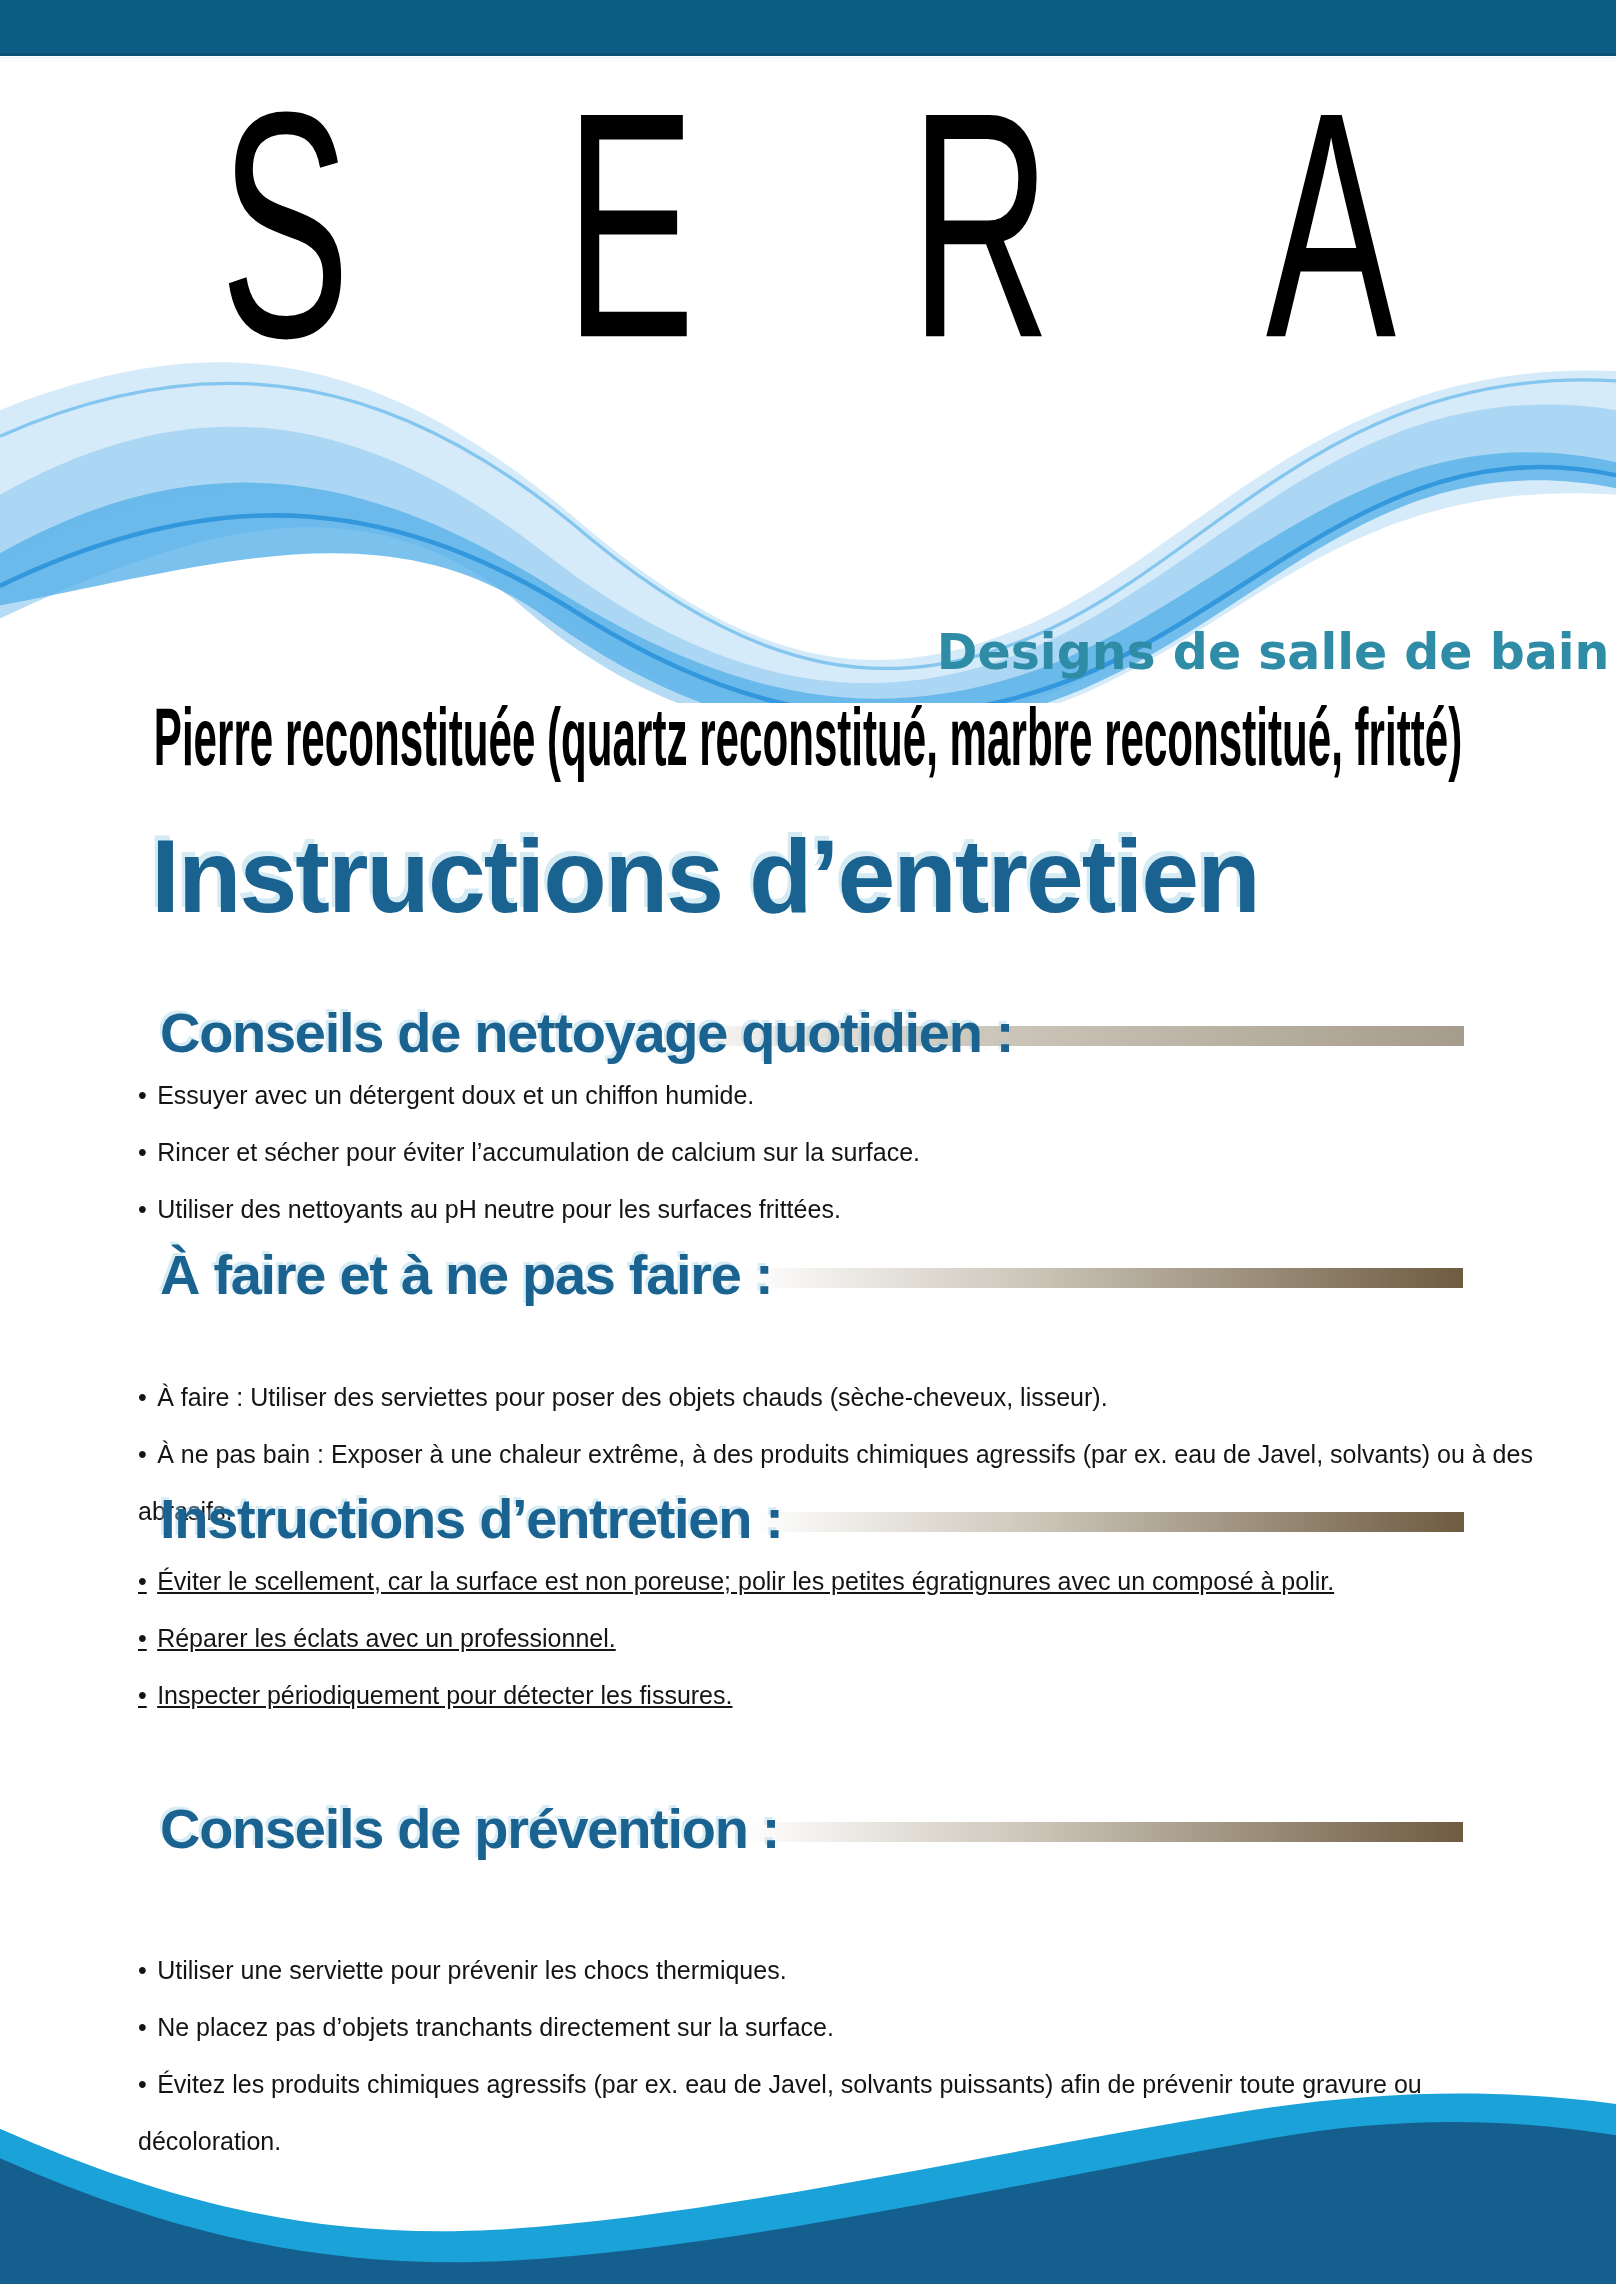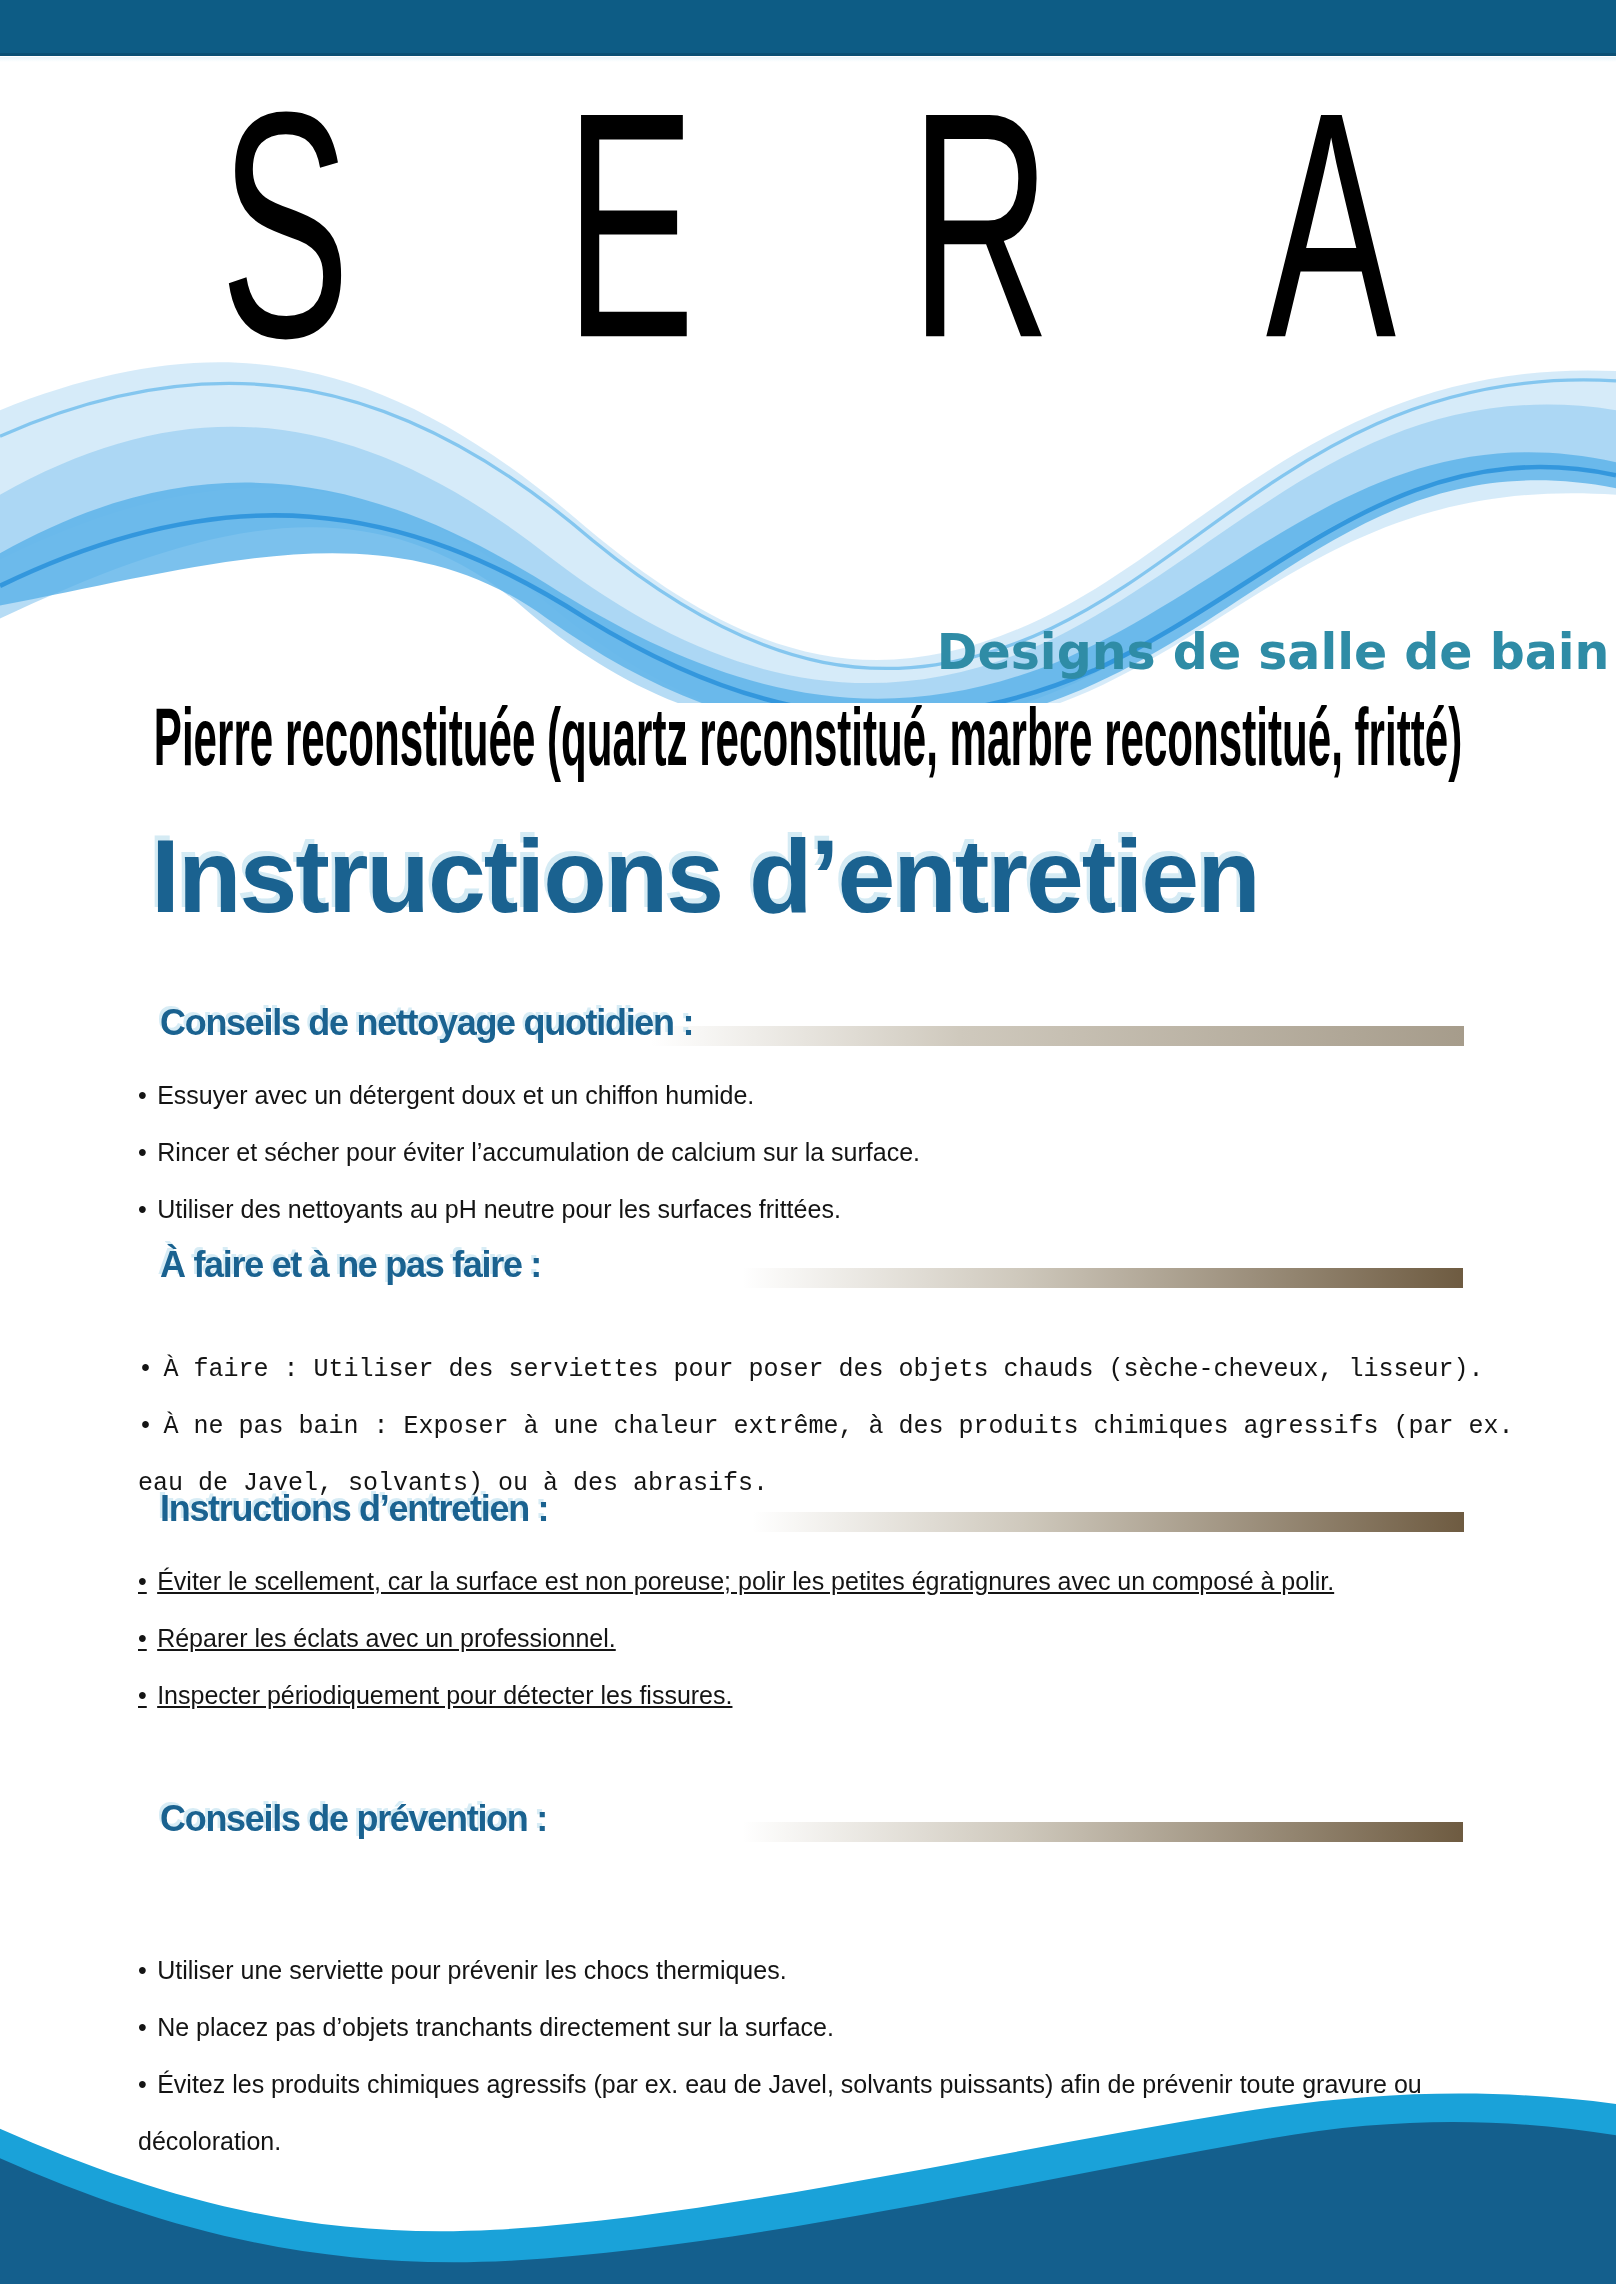--- a/index.html
+++ b/index.html
@@ -74,21 +74,21 @@
     letter-spacing:-2px;
     color:var(--heading-blue);
     text-shadow:-3.3px -4.6px 0 rgba(150,205,228,0.40);
     white-space:nowrap;
   }
   
   .sec-head{
     position:absolute;left:160px;margin:0;
     font-family:"Liberation Sans", sans-serif;
     font-weight:700;
-    font-size:36px;line-height:1;
+    font-size:56px;line-height:1;
     letter-spacing:-1.3px;
     color:var(--heading-blue);
     text-shadow:-2.6px -3.3px 0 rgba(150,205,228,0.38);
     white-space:nowrap;
     z-index:2;
   }
   .sec-rule{
     position:absolute;height:19.5px;z-index:1;
     background:linear-gradient(to right, rgba(207,201,189,0) 0%, var(--bar-light) 38%, var(--bar-end) 100%);
   }
@@ -135,21 +135,21 @@
   <div class="sec-rule rule-light" style="left:651px;top:1026px;width:813px;"></div>
   <h2 class="sec-head" style="top:1005px;">Conseils de nettoyage quotidien :</h2>
   <div class="bullets" style="top:1067px;">
     <p><span class="dot">•</span><span>Essuyer avec un détergent doux et un chiffon humide.</span></p>
     <p><span class="dot">•</span><span>Rincer et sécher pour éviter l’accumulation de calcium sur la surface.</span></p>
     <p><span class="dot">•</span><span>Utiliser des nettoyants au pH neutre pour les surfaces frittées.</span></p>
   </div>
 
   <div class="sec-rule rule-dark" style="left:742px;top:1268px;width:721px;"></div>
   <h2 class="sec-head" style="top:1247px;">À faire et à ne pas faire :</h2>
-  <div class="bullets" style="top:1341px;font-family:Liberation Mono, monospace;">
+  <div class="bullets" style="top:1369px;">
     <p><span class="dot">•</span><span>À faire : Utiliser des serviettes pour poser des objets chauds (sèche-cheveux, lisseur).</span></p>
     <p><span class="dot">•</span><span>À ne pas bain : Exposer à une chaleur extrême, à des produits chimiques agressifs (par ex. eau de Javel, solvants) ou à des abrasifs.</span></p>
   </div>
 
   <div class="sec-rule rule-dark" style="left:752px;top:1512px;width:712px;"></div>
   <h2 class="sec-head" style="top:1491px;">Instructions d’entretien :</h2>
   <div class="bullets" style="top:1553px;text-decoration:underline;">
     <p><span class="dot">•</span><span>Éviter le scellement, car la surface est non poreuse; polir les petites égratignures avec un composé à polir.</span></p>
     <p><span class="dot">•</span><span>Réparer les éclats avec un professionnel.</span></p>
     <p><span class="dot">•</span><span>Inspecter périodiquement pour détecter les fissures.</span></p>

